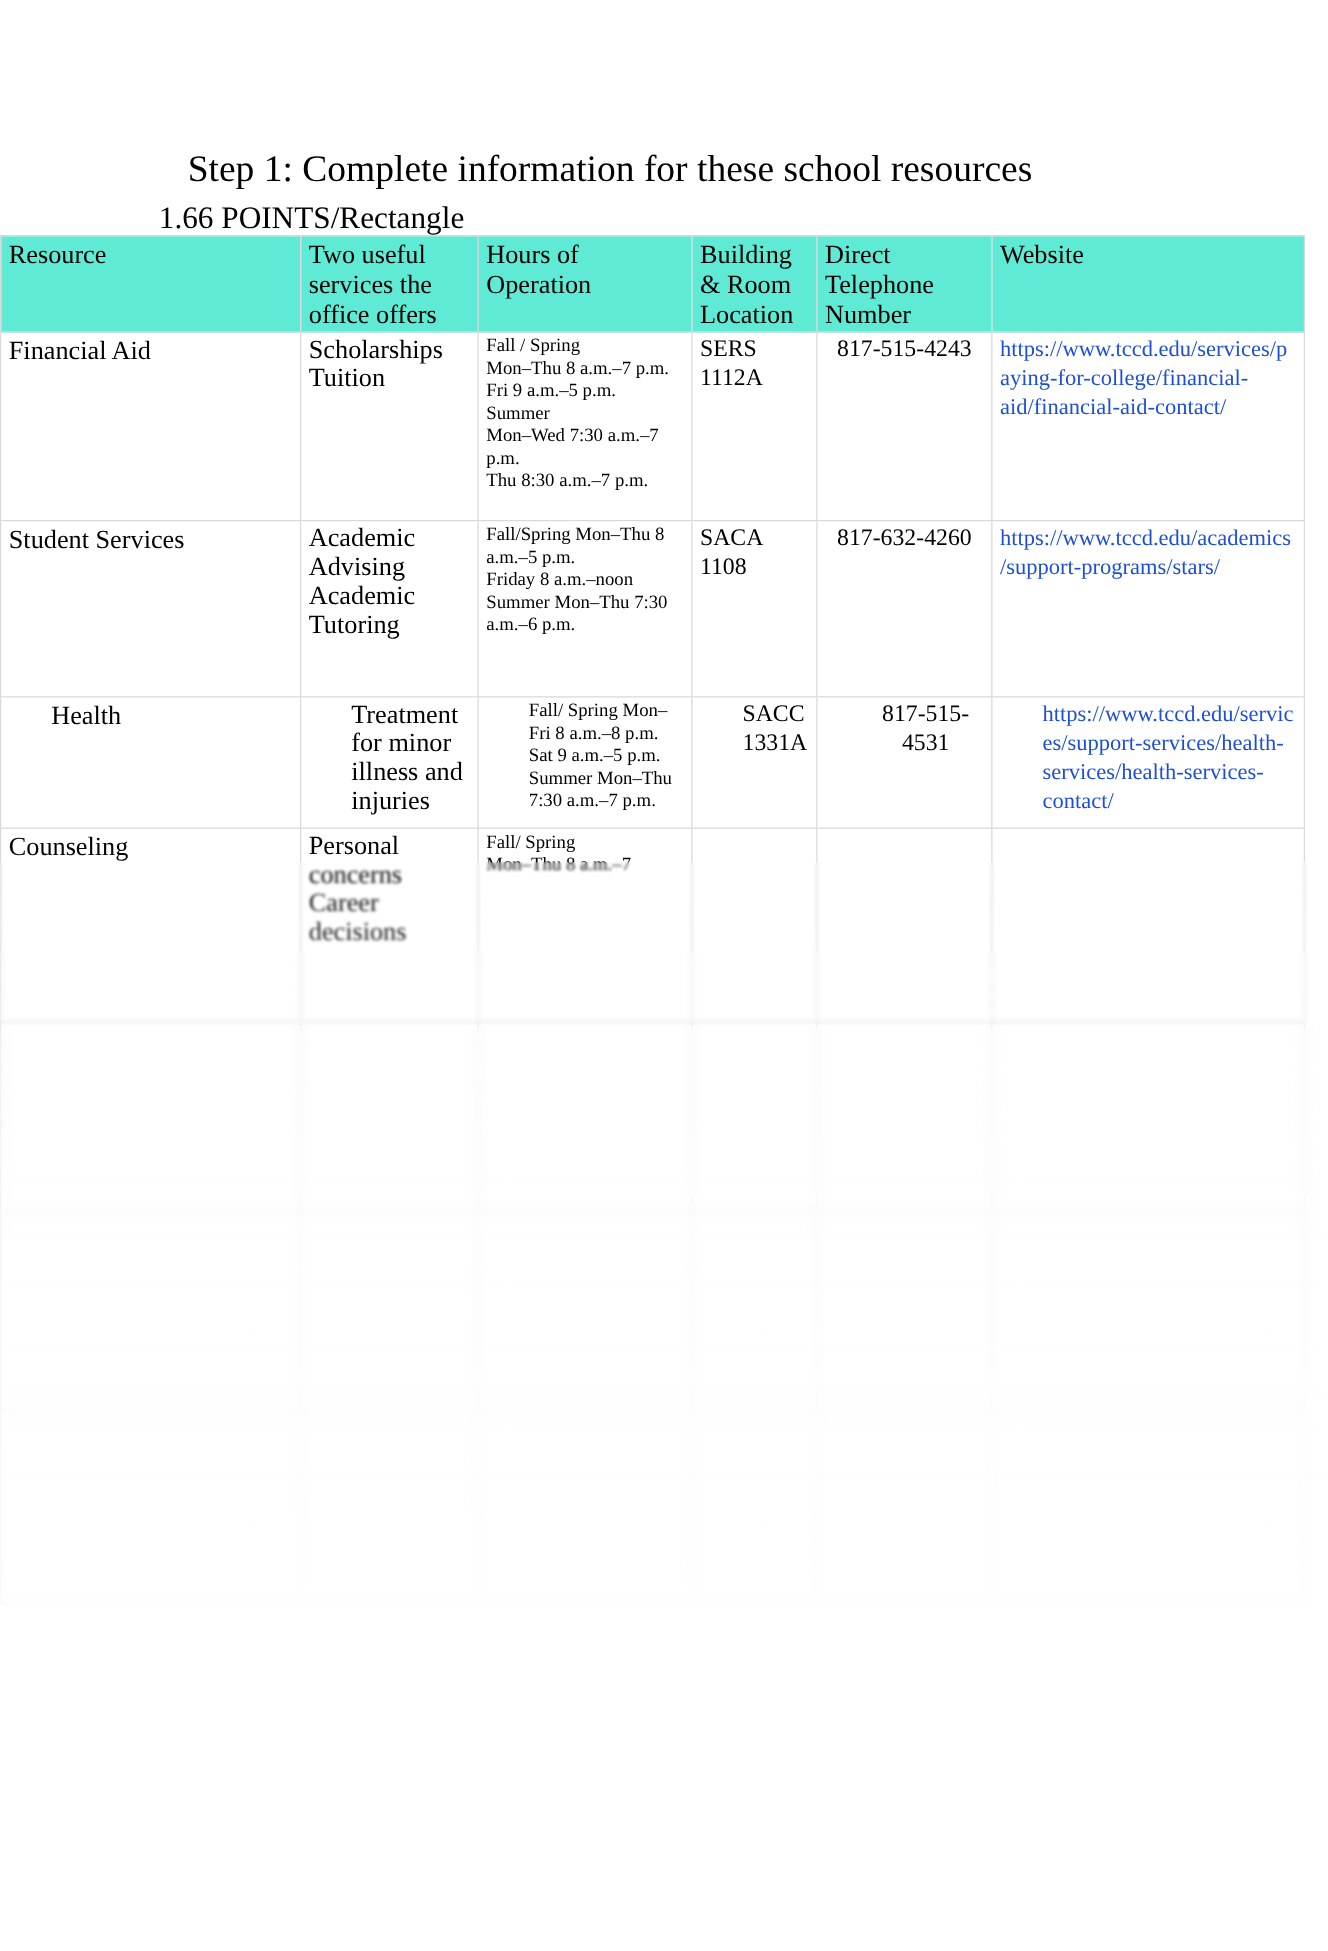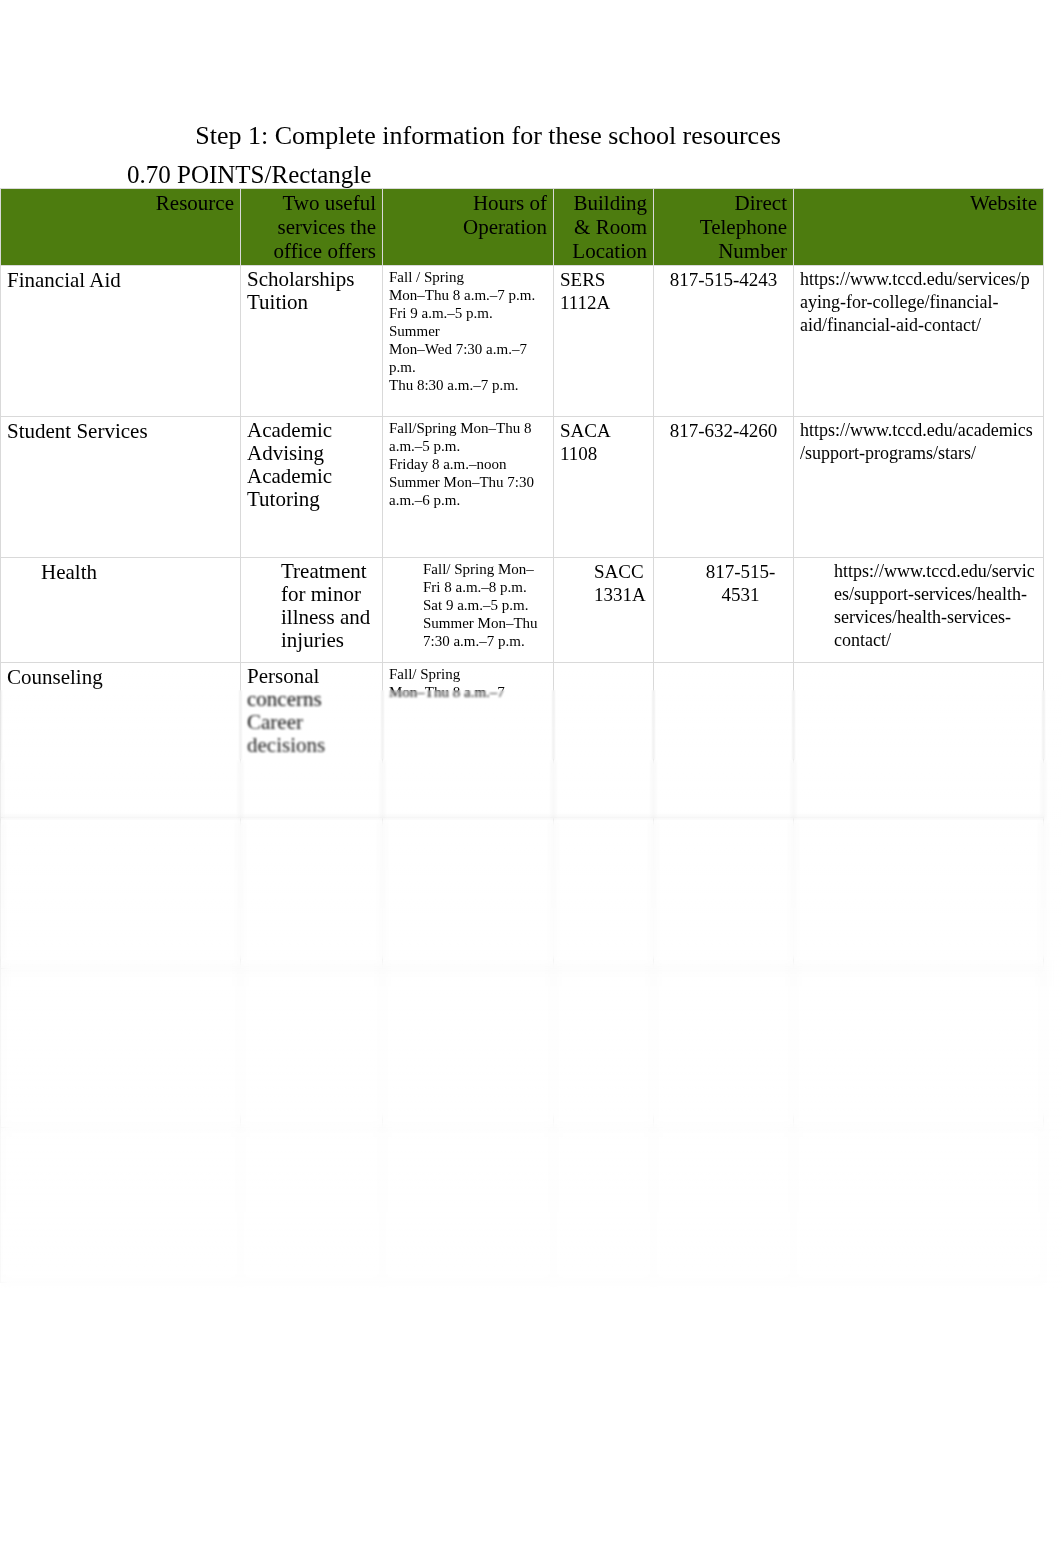--- a/index.html
+++ b/index.html
@@ -34,21 +34,21 @@
     font-size: 25px;
     line-height: 30px;
     letter-spacing: 0.1px;
   }
   .step-line {
     position: absolute;
     top: 120px;
     left: 0;
     width: 958px;
     text-align: center;
-    font-size: 26px;
+    font-size: 30px;
     line-height: 32px;
     padding-left: 18px;
     box-sizing: border-box;
   }
   .points-line {
     position: absolute;
     top: 160px;
     left: 127px;
     font-size: 25px;
     line-height: 30px;
@@ -66,22 +66,22 @@
     width: 1043px;
     table-layout: fixed;
   }
   table.sheet td, table.sheet th {
     border: 1px solid #d9d9d9;
     vertical-align: top;
     padding: 2px 6px 2px 6px;
     font-weight: normal;
   }
   thead th {
-    background: #4d7c0f;
-    text-align: right;
+    background: #5eead4;
+    text-align: left;
     font-size: 21px;
     line-height: 24px;
     padding-top: 6px;
     padding-bottom: 6px;
     border-color: #c4d695;
   }
   
   col.c-resource  { width: 240px; }
   col.c-services  { width: 142px; }
   col.c-hours     { width: 171px; }
@@ -114,21 +114,21 @@
     line-height: 23px;
     text-align: center;
     padding-top: 2px;
   }
   td.website {
     font-size: 18px;
     line-height: 23px;
     padding-left: 11px;
   }
   td.website .link {
-    color: #000000;
+    color: #1d4ed8;
     word-break: break-word;
     display: inline;
   }
 
   
   tr.r0 td { height: 146px; }
   tr.r1 td { height: 136px; margin-top: 46px; }
   tr.r2 td { height: 100px; padding-left: 40px; }
   tr.r3 td { height: 150px; }
   tr.r4 td { height: 146px; }
@@ -182,21 +182,21 @@
   }
 </style>
 </head>
 <body>
 
 <div class="page">
 
 
   <div class="step-line">Step 1:  Complete information for these school resources</div>
 
-  <div class="points-line">0.70 POINTS/Rectangle</div>
+  <div class="points-line">1.66 POINTS/Rectangle</div>
 
   <div class="table-wrap">
     <table class="sheet">
       <colgroup>
         <col class="c-resource">
           <col class="c-services">
           <col class="c-hours">
         <col class="c-building">
           <col class="c-phone">
           <col class="c-website">

